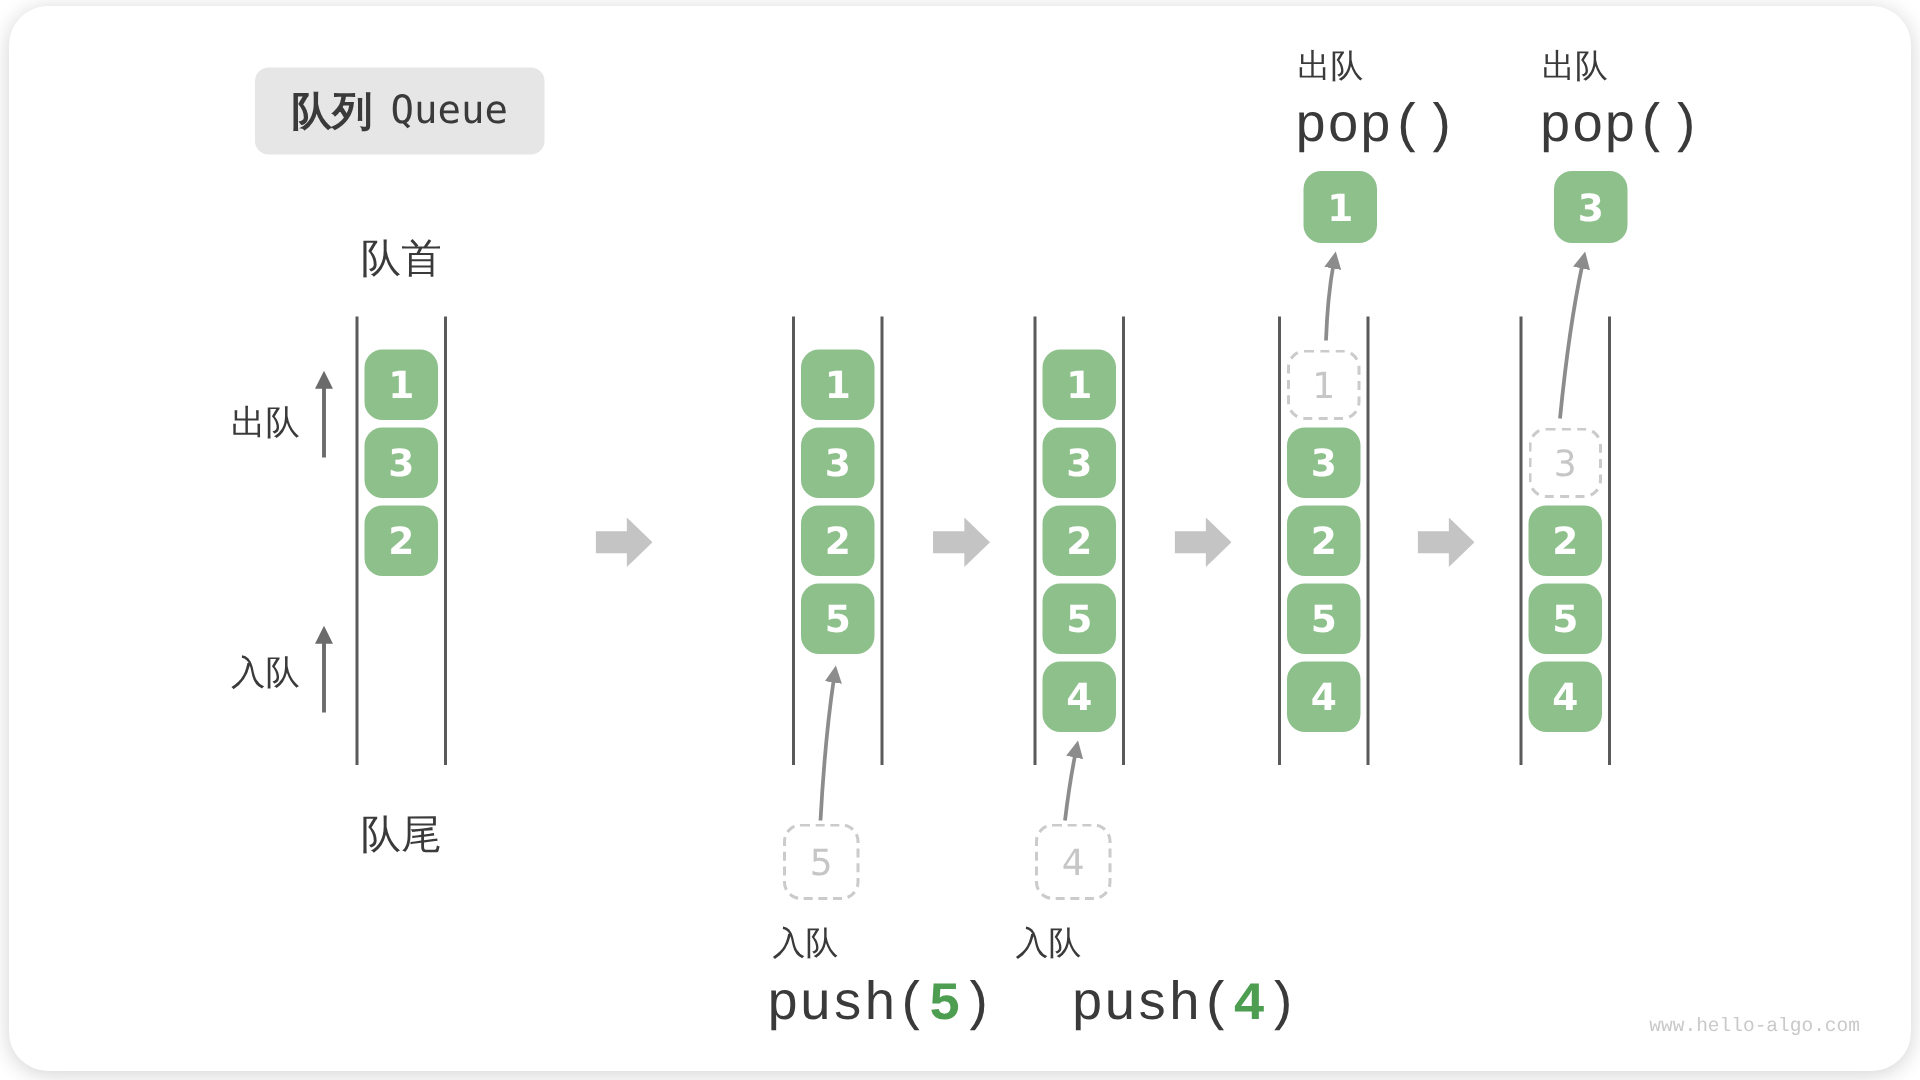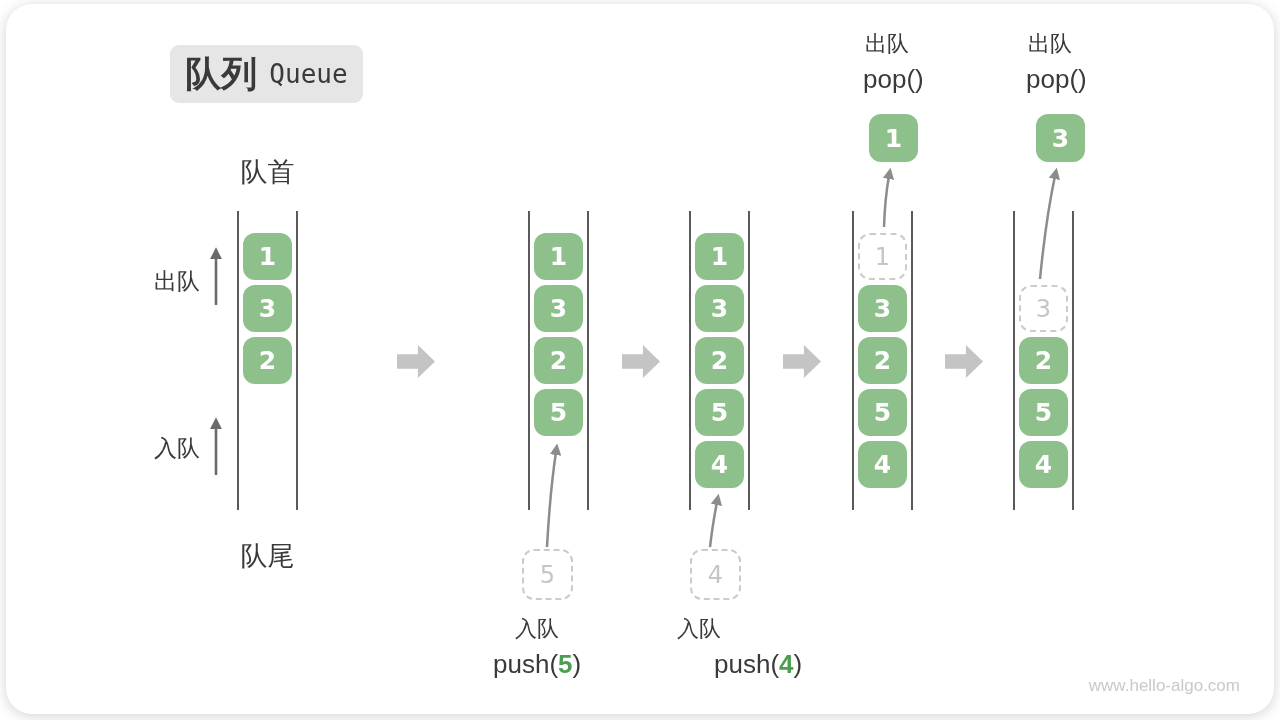--- a/index.html
+++ b/index.html
@@ -4,21 +4,21 @@
 <style>
   html,body{margin:0;padding:0;background:#fff;}
   .stage{position:relative;width:1280px;height:720px;font-family:"Liberation Sans",sans-serif;overflow:hidden;}
   .card{position:absolute;left:6px;top:4px;right:6px;bottom:6px;background:#fff;border-radius:26px;
         box-shadow:0 2px 14px rgba(0,0,0,0.18);}
   .overlay{position:absolute;left:0;top:0;width:1280px;height:720px;pointer-events:none;}
 
   
   .title-box{position:absolute;left:170px;top:45px;width:193px;height:58px;background:var(--title-bg);
              border-radius:9px;display:flex;align-items:center;justify-content:center;gap:12px;}
-  .title-zh{font-weight:700;font-size:36px;color:var(--text-dark);}
+  .title-zh{font-weight:700;font-size:27px;color:var(--text-dark);}
   .title-en{font-family:"DejaVu Sans Mono",monospace;font-size:26px;color:var(--text-dark);}
 
   
   .cjk{font-weight:400;color:var(--text-dark);}
   .front-label,.rear-label{position:absolute;left:207px;width:121px;text-align:center;font-size:27px;}
   .front-label{top:154px;}
   .rear-label{top:538px;}
   .side-label{position:absolute;left:118px;width:82px;text-align:right;font-size:23px;}
   .dequeue-label{top:266px;}
   .enqueue-label{top:433px;}
@@ -38,25 +38,25 @@
   .floatbox.solid{background:var(--box-green);color:#fff;font-weight:700;font-size:25px;}
   .floatbox.dashed{width:51px;height:51px;background:#fff;border:2px dashed var(--dashed-border);
                    color:var(--dashed-text);font-size:24px;}
 
   
   .barrow{position:absolute;top:345px;width:38px;height:33px;background:var(--block-arrow);
           clip-path:polygon(0% 28%,55% 28%,55% 0%,100% 50%,55% 100%,55% 72%,0% 72%);}
 
   
   .op-label{position:absolute;font-size:22px;}
-  .code{position:absolute;font-family:Liberation Sans, sans-serif;font-size:26px;color:var(--text-dark);}
+  .code{position:absolute;font-family:Liberation Mono, monospace;font-size:36px;color:var(--text-dark);}
   .code .arg{color:var(--code-green);font-weight:700;}
 
-  .watermark{position:absolute;right:40px;top:676px;font-family:Liberation Sans, sans-serif;
-             font-size:17px;color:var(--watermark);}
+  .watermark{position:absolute;right:40px;top:676px;font-family:Liberation Mono, monospace;
+             font-size:13px;color:var(--watermark);}
 
   .thin{fill:none;stroke:var(--thin-arrow);stroke-width:2.5;}
   .thin-dark{fill:none;stroke:var(--side-arrow);stroke-width:2.6;}
   .ah-gray{fill:var(--thin-arrow);}
   .ah-dark{fill:var(--side-arrow);}
 </style>
 </head>
 <body>
 
 <div class="stage">
@@ -125,21 +125,21 @@
     <div class="box solid s5">4</div>
   </div>
 
   <div class="barrow" style="left:397px"></div>
   <div class="barrow" style="left:622px"></div>
   <div class="barrow" style="left:783px"></div>
   <div class="barrow" style="left:945px"></div>
 
   <div class="floatbox dashed" style="left:522px;top:549px">5</div>
   <div class="cjk op-label" style="left:515px;top:614px">入队</div>
-  <div class="code" style="left:493px;top:649px"><span>push(</span><span class="arg">5</span><span>)</span></div>
+  <div class="code" style="left:511px;top:649px"><span>push(</span><span class="arg">5</span><span>)</span></div>
 
   <div class="floatbox dashed" style="left:690px;top:549px">4</div>
   <div class="cjk op-label" style="left:677px;top:614px">入队</div>
   <div class="code" style="left:714px;top:649px"><span>push(</span><span class="arg">4</span><span>)</span></div>
 
   <div class="cjk op-label" style="left:865px;top:29px">出队</div>
   <div class="code" style="left:863px;top:64px">pop()</div>
   <div class="floatbox solid" style="left:869px;top:114px">1</div>
 
   <div class="cjk op-label" style="left:1028px;top:29px">出队</div>

